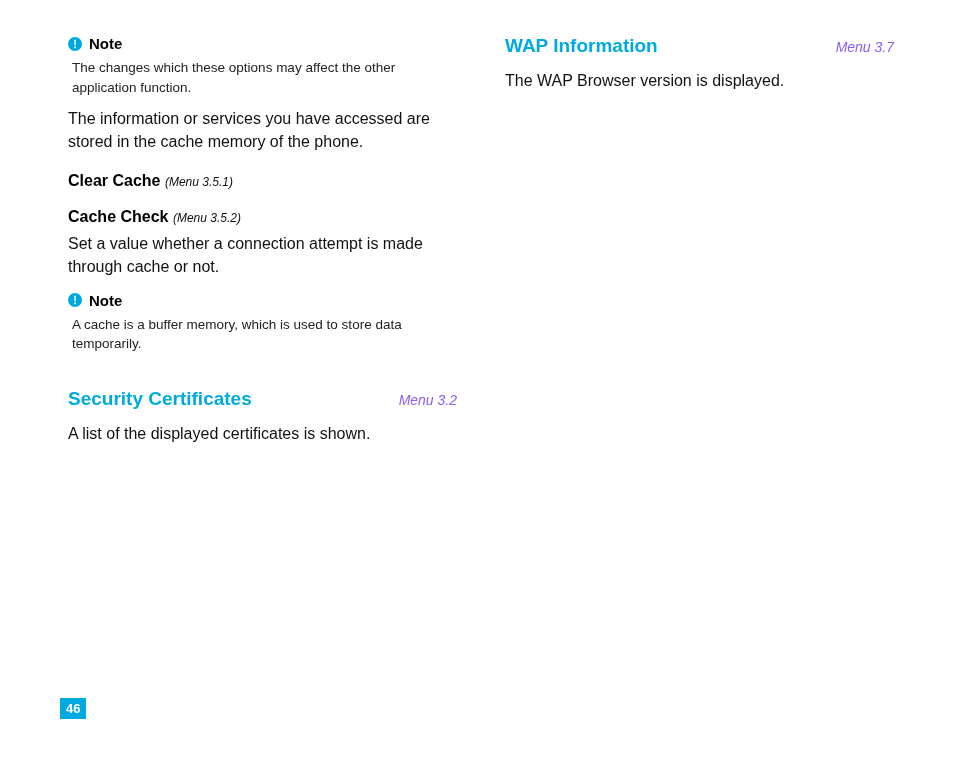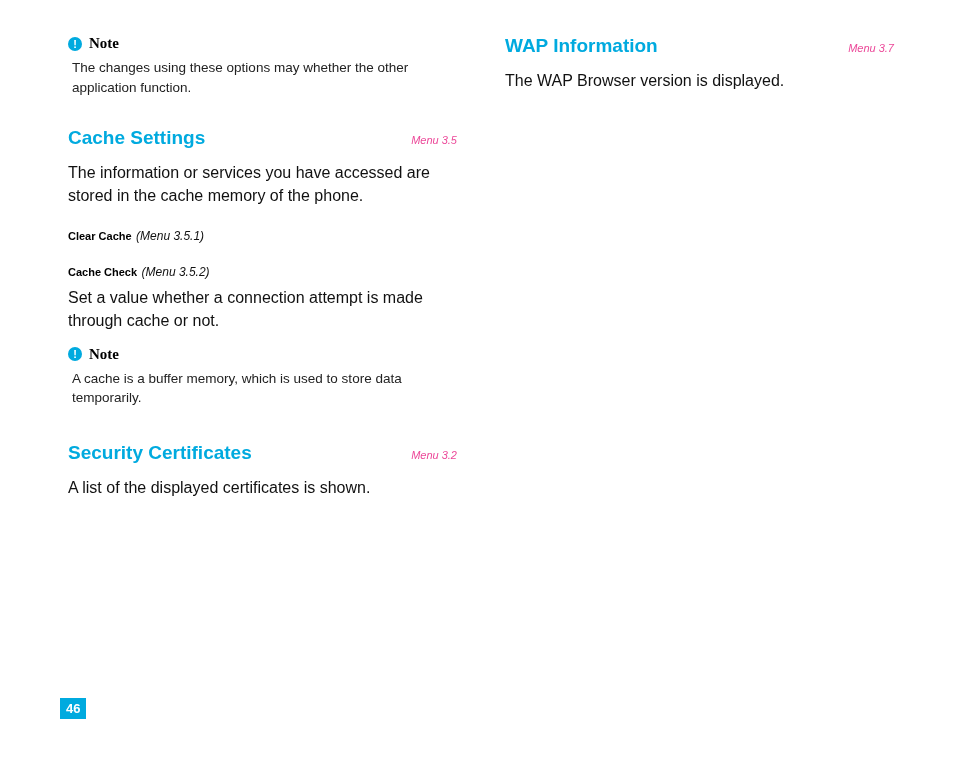--- a/index.html
+++ b/index.html
@@ -56,21 +56,21 @@
     font-size: 11px;
     font-weight: bold;
     display: flex;
     align-items: center;
     justify-content: center;
     margin-right: 7px;
   }
   .note-label {
     font-weight: bold;
     font-size: 15px;
-    font-family: Liberation Serif, serif;
+    font-family: Liberation Sans, sans-serif;
   }
   .note-text {
     font-size: 13.5px;
     line-height: 1.45;
     color: #222;
     padding-left: 4px;
   }
   .section-row {
     display: flex;
     align-items: baseline;
@@ -83,37 +83,37 @@
     gap: 24px;
   }
   .section-title {
     color: #00aadf;
     font-weight: bold;
     font-size: 19px;
     font-stretch: condensed;
     letter-spacing: 0;
   }
   .menu-ref {
-    color: #ec4899;
+    color: #8b5cf6;
     font-style: italic;
-    font-size: 11px;
+    font-size: 14px;
   }
   .body-text {
     font-size: 16px;
     line-height: 1.45;
     color: #111;
     margin-bottom: 8px;
   }
   .sub-head {
     margin-top: 18px;
     margin-bottom: 6px;
   }
   .sub-title {
     font-weight: bold;
-    font-size: 11px;
+    font-size: 16px;
   }
   .sub-menu {
     font-style: italic;
     font-size: 12px;
     color: #111;
   }
   .page-num {
     position: absolute;
     left: 60px;
     bottom: 45px;
@@ -132,27 +132,23 @@
 
   <div class="columns">
 
     <div class="col">
 
       <div class="note-block">
         <div class="note-head">
           <div class="note-icon">!</div>
           <div class="note-label">Note</div>
         </div>
-        <div class="note-text">The changes using these options may whether the other application function.</div>
+        <div class="note-text">The changes which these options may affect the other application function.</div>
       </div>
 
-      <div class="section-row" style="margin-top:30px;">
-        <div class="section-title">Cache Settings</div>
-        <div class="menu-ref">Menu 3.5</div>
-      </div>
       <div class="body-text">The information or services you have accessed are stored in the cache memory of the phone.</div>
 
       <div class="sub-head">
         <span class="sub-title">Clear Cache</span>
         <span> </span>
         <span class="sub-menu">(Menu 3.5.1)</span>
       </div>
 
       <div class="sub-head">
         <span class="sub-title">Cache Check</span>

